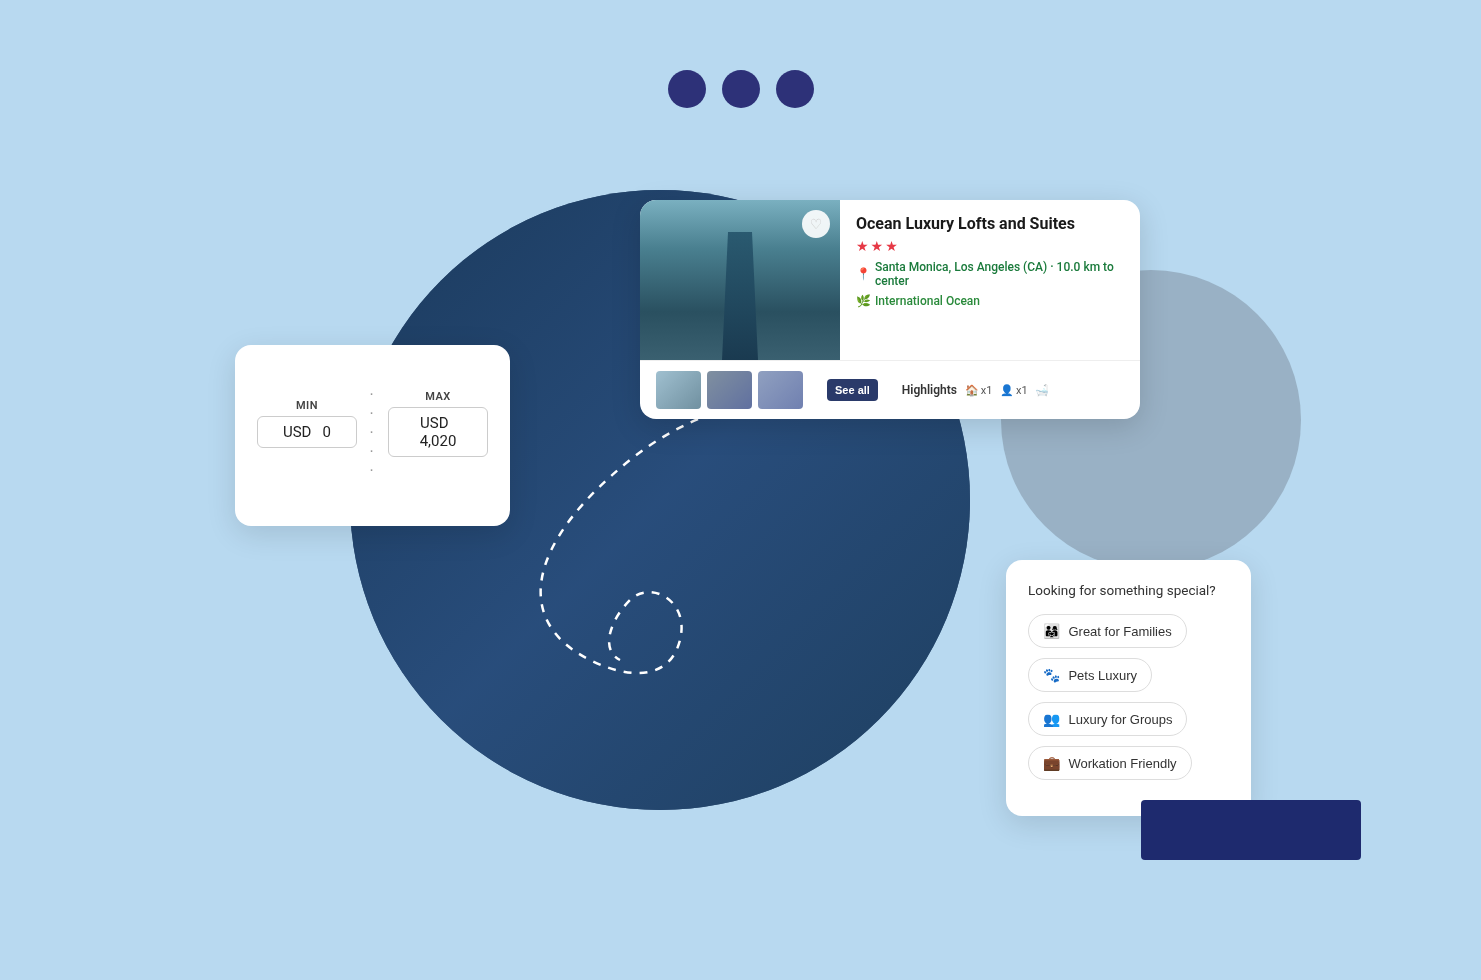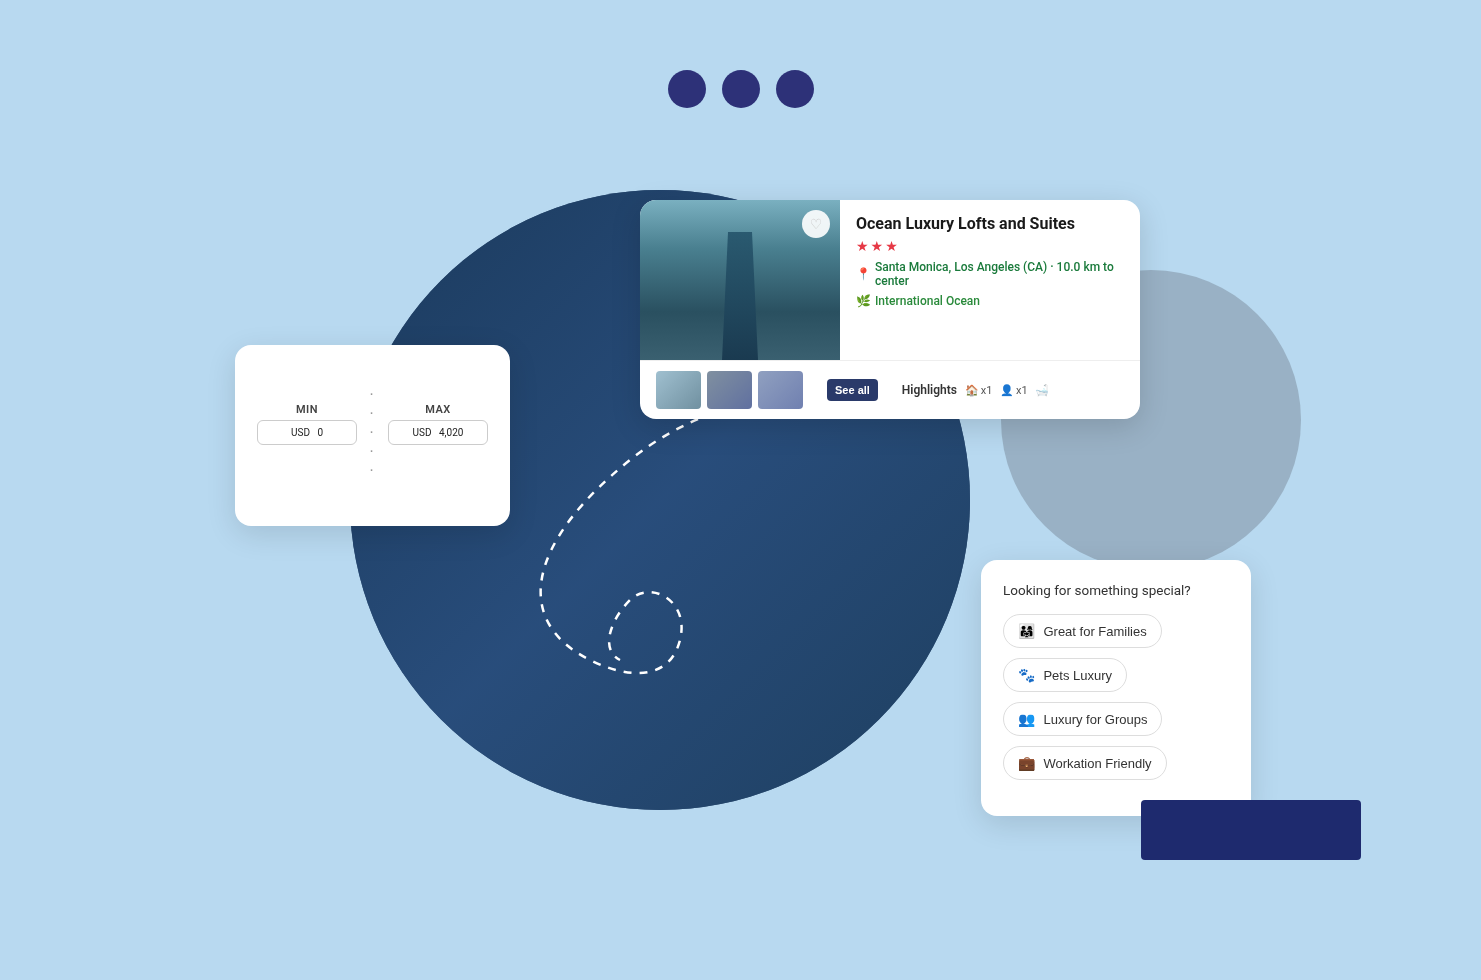--- a/index.html
+++ b/index.html
@@ -106,21 +106,21 @@
     .price-label {
       font-size: 11px;
       font-weight: 600;
       color: #444;
       letter-spacing: 0.5px;
     }
     .price-input {
       border: 1.5px solid #ccc;
       border-radius: 6px;
       padding: 6px 18px;
-      font-size: 10px;
+      font-size: 15px;
       color: #222;
       width: 100px;
       background: white;
     }
     .price-dots {
       color: #999;
       font-size: 16px;
       margin-top: 18px;
       letter-spacing: 2px;
     }
@@ -305,21 +305,21 @@
       gap: 2px;
       font-size: 11px;
       color: #555;
     }
 
     
     .special-card {
       position: absolute;
       top: 560px;
       right: 230px;
-      width: 270px;
+      width: 245px;
       background: white;
       border-radius: 16px;
       padding: 22px 22px 26px 22px;
       box-shadow: 0 8px 30px rgba(0,0,0,0.12);
     }
     .special-title {
       font-size: 13.5px;
       color: #333;
       margin-bottom: 16px;
       font-weight: 400;

